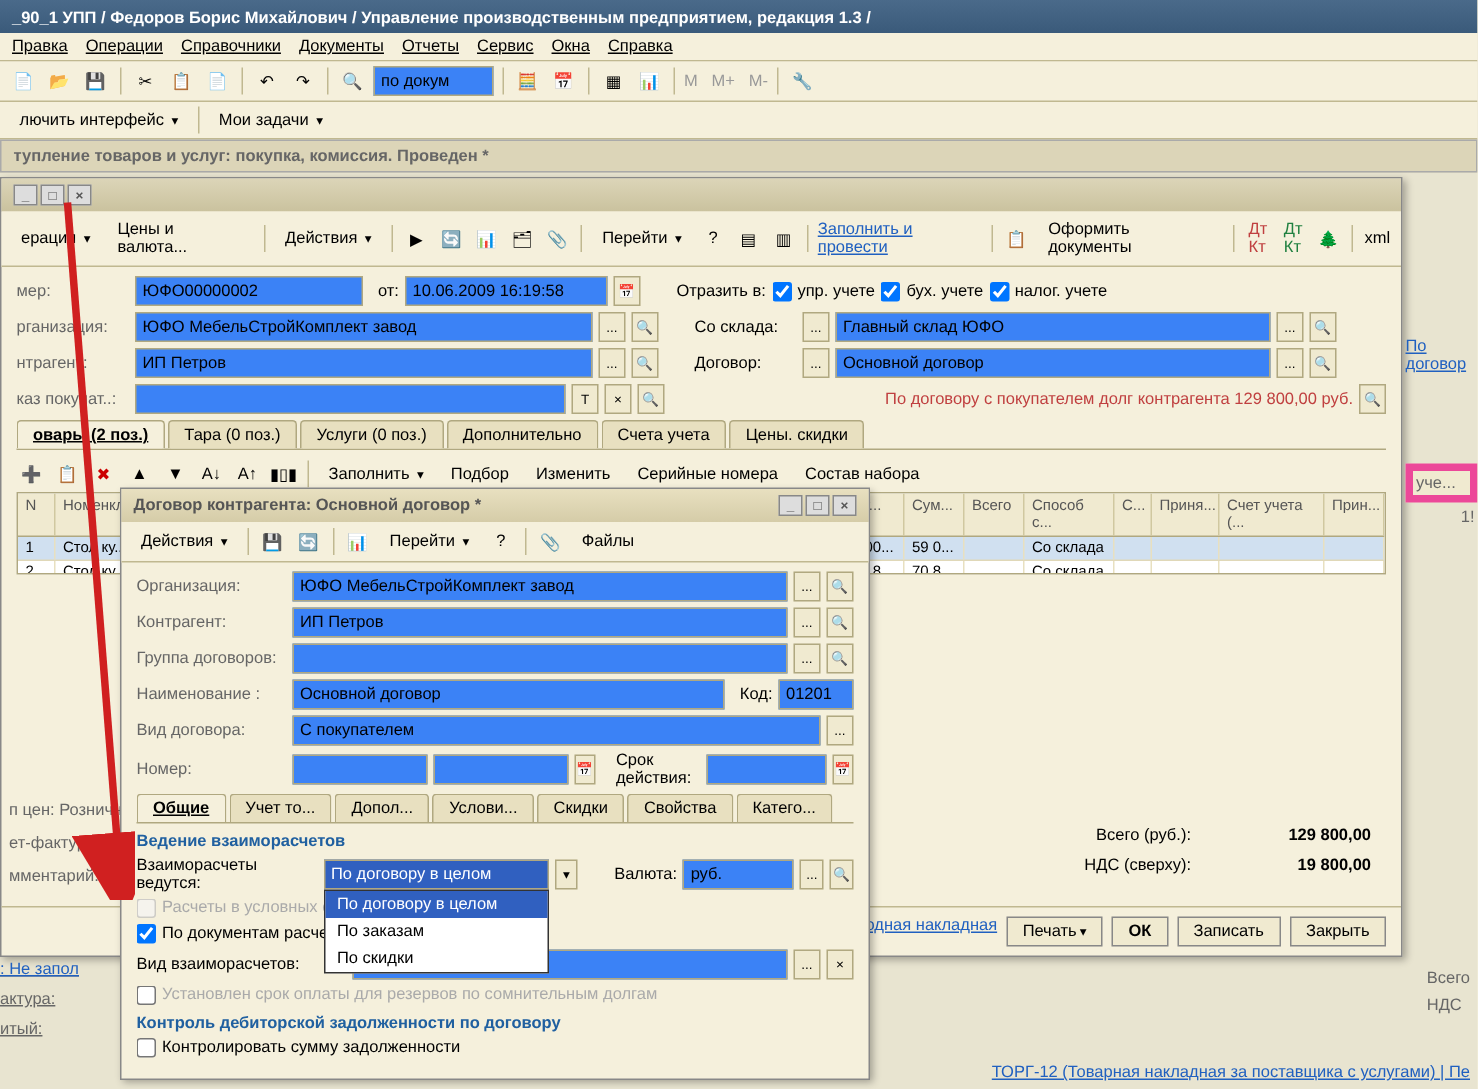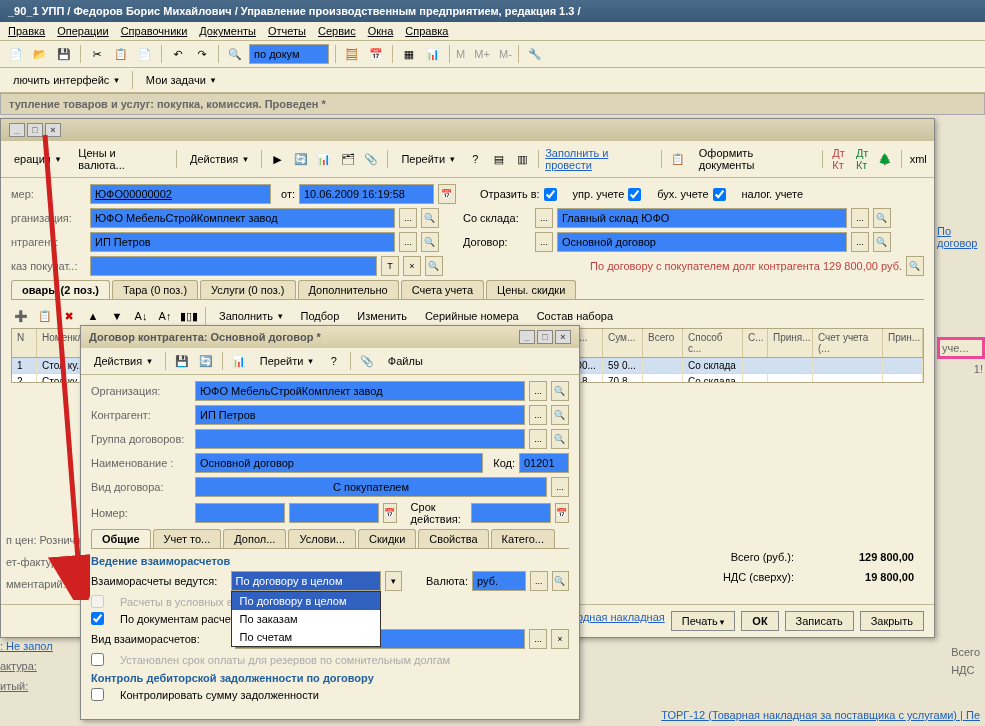--- a/index.html
+++ b/index.html
@@ -30,32 +30,32 @@
 .form-body { padding: 6px 10px; }
 .form-row { display: flex; align-items: center; margin-bottom: 4px; gap: 4px; }
 .form-label { color: #666; width: 75px; flex-shrink: 0; }
 .form-label-w { color: #666; width: 100px; flex-shrink: 0; }
 input[type=text], .text-input { border: 1px solid #b0a880; background: #3b82f6; padding: 2px 4px; height: 20px; }
 .input-btn { width: 18px; height: 20px; border: 1px solid #b0a880; background: #f0ead0; font-size: 9px; display: flex; align-items: center; justify-content: center; cursor: pointer; }
 
 
 .tabs { display: flex; border-bottom: 1px solid #b0a880; margin: 4px 0; }
 .tab { padding: 3px 10px; background: #e8e0c0; border: 1px solid #b0a880; border-bottom: none; margin-right: 2px; cursor: pointer; border-radius: 3px 3px 0 0; }
-.tab.active { background: #f5f0dc; font-weight: bold; }
+.tab.active { background: #f5f0dc; font-weight: bold; text-decoration: underline; }
 
 
 .grid { border: 1px solid #b0a880; background: #fff; }
 .grid-header { display: flex; background: #f0ead0; border-bottom: 1px solid #b0a880; }
 .grid-header > div { padding: 3px 5px; border-right: 1px solid #d0c8a0; font-size: 10px; color: #555; }
 .grid-row { display: flex; border-bottom: 1px solid #e0d8b8; }
 .grid-row > div { padding: 2px 5px; border-right: 1px solid #e8e0c0; font-size: 10px; }
 .grid-row.selected { background: #d0e0f0; }
 
 
-.chk { display: inline-flex; align-items: center; gap: 16px; }
+.chk { display: inline-flex; align-items: flex-start; gap: 4px; }
 .chk input { width: 13px; height: 13px; }
 
 
 .dropdown-open { position: absolute; background: #fff; border: 1px solid #333; min-width: 150px; z-index: 100; }
 .dropdown-open > div { padding: 3px 8px; cursor: pointer; }
 .dropdown-open > div.selected { background: #3060c0; color: #fff; }
 
 
 .section-title { color: #2060a0; font-weight: bold; margin: 6px 0 4px; }
 
@@ -158,21 +158,21 @@
     <div class="tbtn" style="color:#c04040">Дт<br>Кт</div>
     <div class="tbtn" style="color:#208040">Дт<br>Кт</div>
     <div class="tbtn">🌲</div>
     <div class="toolbar-sep"></div>
     <div class="tbtn">xml</div>
   </div>
 
   <div class="form-body">
     <div class="form-row">
       <span class="form-label">мер:</span>
-      <input type="text" style="width: 181px; text-decoration: underline;" value="ЮФО00000002">
+      <input type="text" style="width: 152px;" value="ЮФО00000002">
       <span style="margin-left:6px">от:</span>
       <input type="text" style="width: 135px;" value="10.06.2009 16:19:58">
       <div class="input-btn">📅</div>
       <span style="margin-left:20px">Отразить в:</span>
       <label class="chk">
           <input type="checkbox" checked="" style="">
           <span>упр. учете</span>
         </label>
       <label class="chk">
           <input type="checkbox" checked="" style="">
@@ -305,21 +305,21 @@
     <span class="link-blue">Расходная накладная</span>
     <span class="btn dropdown-arrow">Печать</span>
     <span class="btn ok">ОК</span>
     <span class="btn">Записать</span>
     <span class="btn">Закрыть</span>
   </div>
 </div>
 
 <div style="position:absolute; right:0; top:160px; width:48px; color:#666;">
   <div style="margin-top:65px" class="link-blue">По договор</div>
-  <div style="margin-top:88px; background:#f0ead0; border:3px solid #ec4899; padding:2px">уче...</div>
+  <div style="margin-top:60px; background:#f0ead0; border:5px solid #ec4899; padding:2px">уче...</div>
   <div style="margin-top:2px; text-align:right; padding:2px">1!</div>
 </div>
 
 <div style="position:absolute; left:0; bottom:30px; color:#666; line-height:20px;text-decoration:underline;">
   <div class="link-blue">: Не запол</div>
   <div>актура:</div>
   <div>итый:</div>
 </div>
 <div style="position:absolute; right:5px; bottom:50px; color:#666;">
   <div>Всего</div>
@@ -370,21 +370,21 @@
       <div class="input-btn">🔍</div>
     </div>
     <div class="form-row">
       <span class="form-label-w">Наименование :</span>
       <input type="text" style="flex: 1 1 0%;" value="Основной договор">
       <span style="margin-left:6px">Код:</span>
       <input type="text" style="width: 50px;" value="01201">
     </div>
     <div class="form-row">
       <span class="form-label-w">Вид договора:</span>
-      <input type="text" style="flex: 1 1 0%; text-align: center;" value="С покупателем">
+      <input type="text" style="flex: 1 1 0%;" value="С покупателем">
       <div class="input-btn">...</div>
     </div>
     <div class="form-row">
       <span class="form-label-w">Номер:</span>
       <input type="text" style="width: 90px;">
       <input type="text" style="width: 90px;">
       <div class="input-btn">📅</div>
       <span style="margin-left:10px">Срок действия:</span>
       <input type="text" style="width: 80px;">
       <div class="input-btn">📅</div>
@@ -401,26 +401,26 @@
     </div>
 
     <div class="section-title">Ведение взаиморасчетов</div>
     <div class="form-row" style="position:relative">
       <span style="width:140px">Взаиморасчеты ведутся:</span>
       <div style="position:relative; width:150px;">
         <input type="text" style="width: 150px; background: rgb(48, 96, 192); color: rgb(255, 255, 255);" value="По договору в целом">
         <div class="dropdown-open" style="top:20px; left:0; width:150px">
           <div class="selected">По договору в целом</div>
           <div>По заказам</div>
-          <div>По счетам</div>
+          <div>По скидки</div>
         </div>
       </div>
       <div class="input-btn">▾</div>
       <span style="margin-left:20px">Валюта:</span>
-      <input type="text" style="width: 54px;" value="руб.">
+      <input type="text" style="width: 74px;" value="руб.">
       <div class="input-btn">...</div>
       <div class="input-btn">🔍</div>
     </div>
     <div class="form-row">
       <label class="chk" style="color:#aaa">
           <input type="checkbox" disabled="" style="">
           <span>Расчеты в условных едп</span>
         </label>
       <span style="margin-left:110px; color:#aaa">рт</span>
     </div>

